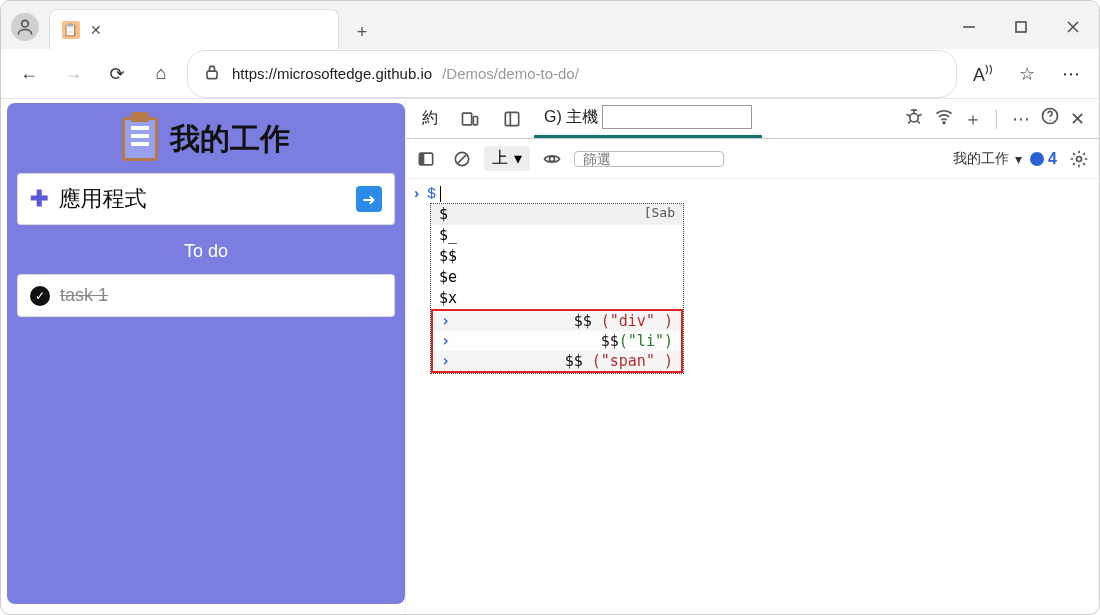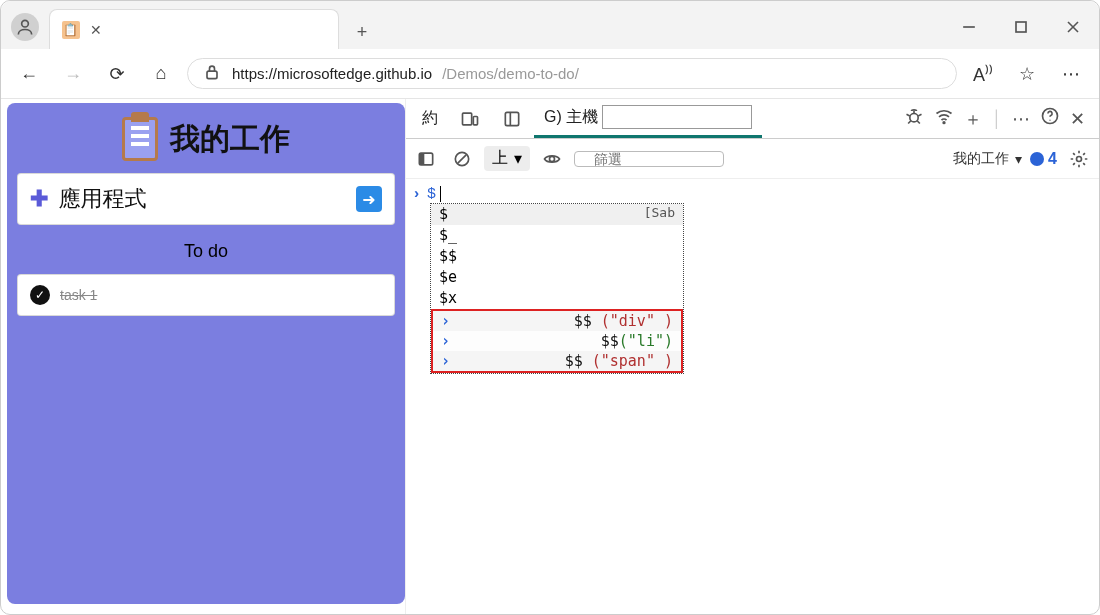--- a/index.html
+++ b/index.html
@@ -14,59 +14,59 @@
   .tab-title { font-size: 13px; color: #222; flex:1;}
   .tab-close { color:#555; font-size:14px; cursor:pointer;}
   .newtab-btn { width: 34px; height: 34px; margin-left: 6px; display:flex;align-items:center;justify-content:center;font-size:18px;color:#555;cursor:pointer;}
   .window-controls { margin-left:auto; display:flex; }
   .wbtn { width: 52px; height: 44px; display:flex;align-items:center;justify-content:center;font-size:14px;color:#333;cursor:pointer;}
 
   
   .addrbar { height: 50px; display:flex; align-items:center; padding: 0 10px; gap: 8px; border-bottom: 1px solid #e5e5e5;}
   .nav-btn { width:36px;height:36px;display:flex;align-items:center;justify-content:center;font-size:18px;color:#333;border-radius:6px;cursor:pointer;}
   .nav-btn.dim { color: #bbb; }
-  .url-field { flex:1; height:31px; border:1px solid #ddd; border-radius:18px; display:flex; align-items:center; padding:0 14px; gap:10px; font-size:15px; color:#666;}
+  .url-field { flex:1; height:48px; border:1px solid #ddd; border-radius:18px; display:flex; align-items:center; padding:0 14px; gap:10px; font-size:15px; color:#666;}
   .url-host { color:#222; }
   .url-path { color:#999; }
 
   
   .content { flex:1; display:flex; }
 
   
   .app { width: 398px; background: #7b7ee0; border-radius: 8px; margin: 4px 0 10px 6px; padding: 14px 10px 10px; display:flex;flex-direction:column;gap:12px; }
   .app-title-row { display:flex; align-items:center; justify-content:center; gap:12px; }
   .clipboard-icon { width:36px;height:44px; background:#9aa0f0; border:3px solid #b57a4a; border-radius:4px; position:relative;}
   .clipboard-icon::before { content:""; position:absolute; top:-8px; left:50%; transform:translateX(-50%); width:18px;height:10px; background:#b57a4a; border-radius:3px 3px 0 0;}
   .clipboard-icon::after { content:""; position:absolute; top:6px; left:6px; right:6px; height:4px; background:#fff; box-shadow: 0 8px 0 #fff, 0 16px 0 #fff; }
   .app-title { font-size:30px; font-weight:700; color:#111; }
   .card { background:#fff; border:1px solid rgba(0,0,0,0.15); border-radius:4px; padding:10px 12px; display:flex; align-items:center; gap:10px; font-size:20px; color:#111;}
   .add-row { justify-content:space-between; }
   .add-left { display:flex; align-items:center; gap:10px; }
   .plus-ic { color:#5a5ad8; font-size:22px; font-weight:700;}
   .arrow-badge { width:26px;height:26px; background:#2b8be6; border-radius:4px; display:flex;align-items:center;justify-content:center;color:#fff;font-size:16px;}
-  .section-label { text-align:center; font-size:18px; color:#000000; font-weight:500; margin-top:4px;}
+  .section-label { text-align:center; font-size:18px; color:#ffffff; font-weight:500; margin-top:4px;}
   .task-circle { width:18px;height:18px;border:2px solid #222;border-radius:50%;}
   .task-done-circle { width:20px;height:20px;background:#111;border-radius:50%;display:flex;align-items:center;justify-content:center;color:#fff;font-size:12px;}
   .task-text { font-size:22px; }
-  .task-done-text { text-decoration: line-through; color:#888; font-size:14px; }
+  .task-done-text { text-decoration: line-through; color:#888; font-size:18px; }
 
   
   .devtools { flex:1; display:flex; flex-direction:column; border-left:1px solid #eee;}
   .dt-tabs { height:40px; display:flex; align-items:center; border-bottom:1px solid #ccc; padding:0 6px; gap:2px;}
   .dt-tab { padding: 6px 10px; font-size:16px; display:flex;align-items:center;gap:4px; cursor:pointer; color:#222;}
   .dt-tab.icon-only { font-size:18px; }
   .dt-tab.active { border-bottom: 3px solid #0f766e; }
   .dt-tab input.host-edit { border:1px solid #999; height:24px; width:150px; font-size:15px; padding:0 6px; }
   .dt-right { margin-left:auto; display:flex; align-items:center; gap:10px; padding-right:8px;}
   .dt-icon { font-size:18px; color:#555; cursor:pointer;}
 
   .dt-toolbar { height:40px; display:flex; align-items:center; padding:0 6px; gap:8px; border-bottom:1px solid #eee;}
   .tb-btn { width:28px;height:28px;display:flex;align-items:center;justify-content:center;font-size:16px;color:#444;border-radius:4px;cursor:pointer;}
   .tb-group { display:flex;align-items:center;background:#ededed;border-radius:4px;padding:2px 8px;gap:6px;}
-  .tb-filter { border:1px solid #bbb; height:16px; width:150px; border-radius:4px; padding:0 19px; font-size:14px;}
+  .tb-filter { border:1px solid #bbb; height:16px; width:150px; border-radius:4px; padding:0 8px; font-size:14px;}
   .tb-level { font-size:14px; color:#333; display:flex;align-items:center;gap:6px;}
   .tb-count { color:#2b63d6; font-weight:600; display:flex;align-items:center;gap:4px;}
   .tb-count-dot { width:14px;height:14px;background:#2b63d6;border-radius:50%; }
 
   .console-body { padding: 4px 6px; font-family: Consolas, "Courier New", monospace; font-size:15px; position:relative;}
   .cons-line { display:flex; align-items:center; gap:6px; height:22px;}
   .cons-caret { color:#2b63d6; font-weight:700;}
   .cons-input-text { color:#2b63d6; font-weight:500;}
   .blink { border-right:1px solid #000; height:16px; margin-left:-2px;}
 

